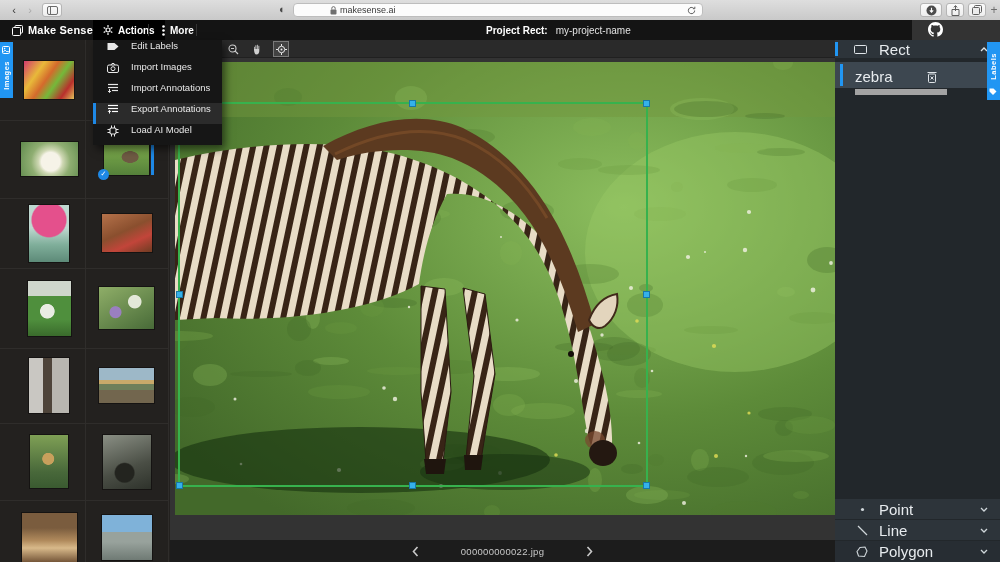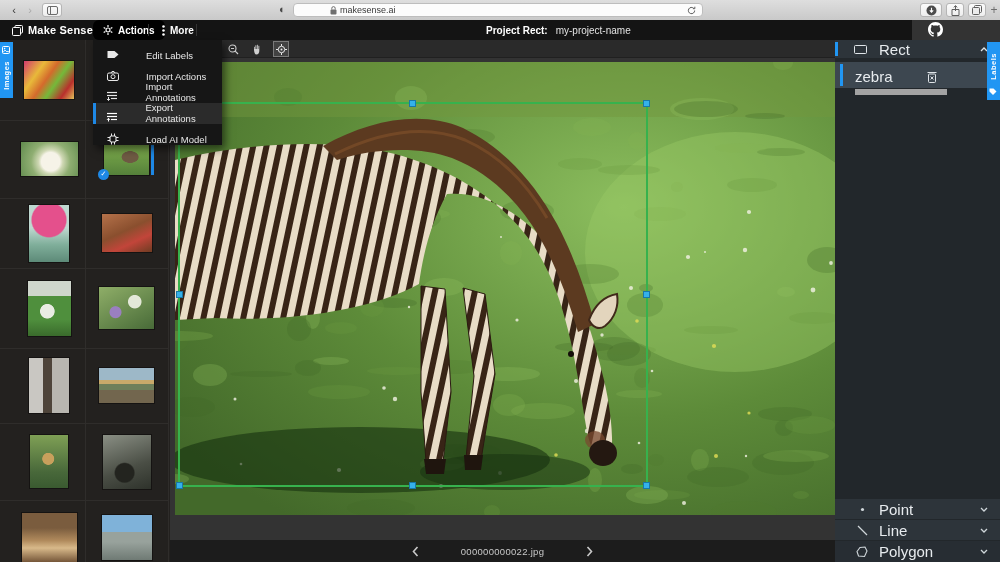--- a/index.html
+++ b/index.html
@@ -16,32 +16,32 @@
   .url-field { position:absolute; left:293px; top:3px; width:410px; height:14px; background:#fcfcfc;
     border:1px solid #bdbdbd; border-radius:4px; display:flex; align-items:center; font-size:9px; color:#3a3a3a; }
   .url-text { margin-left:36px; display:flex; align-items:center; gap:3px; }
   .privacy-glyph { position:absolute; left:279px; top:3px; font-size:11px; color:#4a4a4a; }
 
   
   .app-bar { position:absolute; left:0; top:20px; width:912px; height:20px; background:#141414; color:#fff; }
   .logo { position:absolute; left:12px; top:0; height:20px; display:flex; align-items:center; gap:5px;
     font-size:11px; font-weight:bold; letter-spacing:.2px; }
   .menu-btn { position:absolute; top:0; height:20px; display:flex; align-items:center; gap:5px;
-    font-size:10px; font-weight:bold; padding:0 10px; cursor:pointer;border-radius:6px; }
+    font-size:10px; font-weight:bold; padding:0 10px; cursor:pointer; }
   .menu-btn.active { background:#000; }
   .vsep { position:absolute; top:4px; width:1px; height:12px; background:#333; }
   .project { position:absolute; left:486px; top:0; height:20px; display:flex; align-items:center; gap:8px; font-size:10px; }
   .project b { font-weight:bold; }
   .project .val { color:#e2e2e2; font-weight:normal; }
   .gh { position:absolute; left:928px; top:2px; }
 
   
   .dropdown { position:absolute; left:93px; top:40px; width:129px; background:#161616; z-index:40;
     box-shadow:3px 4px 8px rgba(0,0,0,.55); }
-  .dd-item { height:21px; display:flex; align-items:flex-end; gap:27px; padding-left:13px;
+  .dd-item { height:21px; display:flex; align-items:flex-start; gap:12px; padding-left:13px;
     color:#e8e8e8; font-size:9.5px; cursor:pointer; }
   .dd-item.active { background:#2b2b2b; border-left:3px solid #1e88e5; padding-left:10px; }
   .dd-ico { width:13px; height:13px; display:flex; align-items:center; justify-content:center; }
 
   
   .sidebar { position:absolute; left:0; top:40px; width:170px; height:522px; background:#23211f; }
   .grid-line { position:absolute; background:#2f2d2b; }
   .cell { position:absolute; display:flex; align-items:center; justify-content:center; cursor:pointer; }
   .thumb { position:relative; box-shadow:0 0 0 1px rgba(0,0,0,.4); }
   .sel-bar { position:absolute; right:-5px; top:0; bottom:0; width:3px; background:#1e88e5; }
@@ -574,21 +574,21 @@
       <span>Edit Labels</span>
     </div>
     <div class="dd-item">
       <span class="dd-ico">
         <svg width="12" height="10" viewBox="0 0 12 10">
             <rect x="0.5" y="2" width="11" height="7.5" rx="1.5" fill="none" stroke="#e8e8e8"></rect>
             <path d="M4 2 L5 0.5 h2 L8 2" fill="none" stroke="#e8e8e8"></path>
             <circle cx="6" cy="5.7" r="2" fill="none" stroke="#e8e8e8"></circle>
           </svg>
       </span>
-      <span>Import Actions</span>
+      <span>Import Images</span>
     </div>
     <div class="dd-item">
       <span class="dd-ico">
         <svg width="12" height="11" viewBox="0 0 12 11">
             <g stroke="#e8e8e8" stroke-width="1.2">
               <line x1="1" y1="1.5" x2="11" y2="1.5"></line>
               <line x1="1" y1="4.5" x2="11" y2="4.5"></line>
               <line x1="5" y1="7.5" x2="11" y2="7.5"></line>
             </g>
             <path d="M2.5 6v3.2M1 7.9l1.5 1.6L4 7.9" fill="none" stroke="#e8e8e8"></path>

